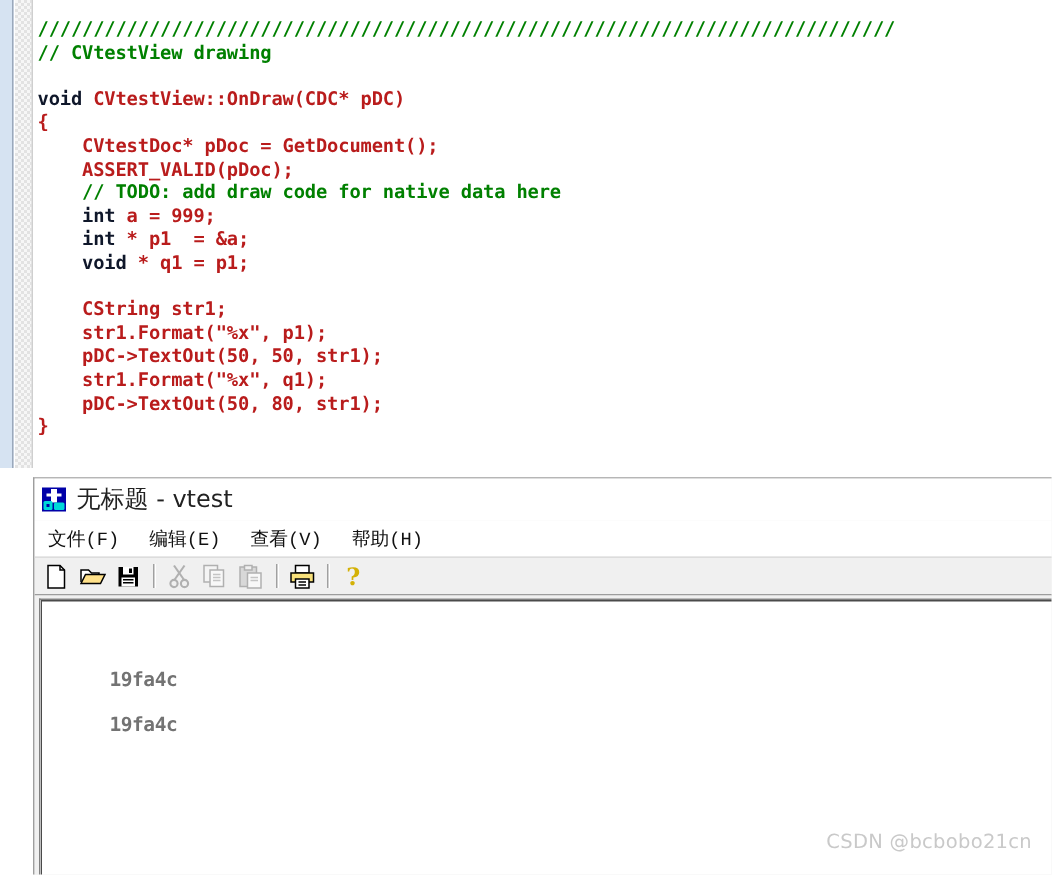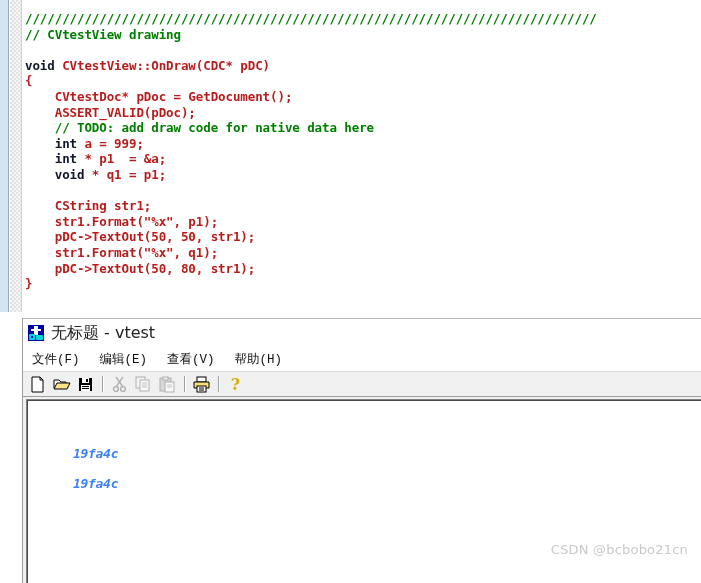--- a/index.html
+++ b/index.html
@@ -184,33 +184,32 @@
     border-top: 1px solid #808080;
     border-left: 1px solid #808080;
     box-shadow: inset 1px 1px 0 #4a4a4a;
     overflow: hidden;
   }
   .client-line {
     position: absolute;
     font-family: "DejaVu Sans Mono", "Liberation Mono", monospace;
     font-size: 13px;
     font-weight: bold;
-    color: #3b82f6;
+    color: #737373;
     white-space: pre;
     letter-spacing: -0.3px;
-    font-style: italic;
   }
   #client-line-1 { left: 46px; top: 46px; }
   #client-line-2 { left: 46px; top: 76px; }
 
   
   #watermark {
     position: absolute;
     right: 13px;
-    bottom: 26px;
+    bottom: 14px;
     font-family: "DejaVu Sans", "Liberation Sans", sans-serif;
     font-size: 13px;
     color: #c9c9c9;
     white-space: pre;
     letter-spacing: 0.2px;
   }
 </style>
 </head>
 <body>
 

